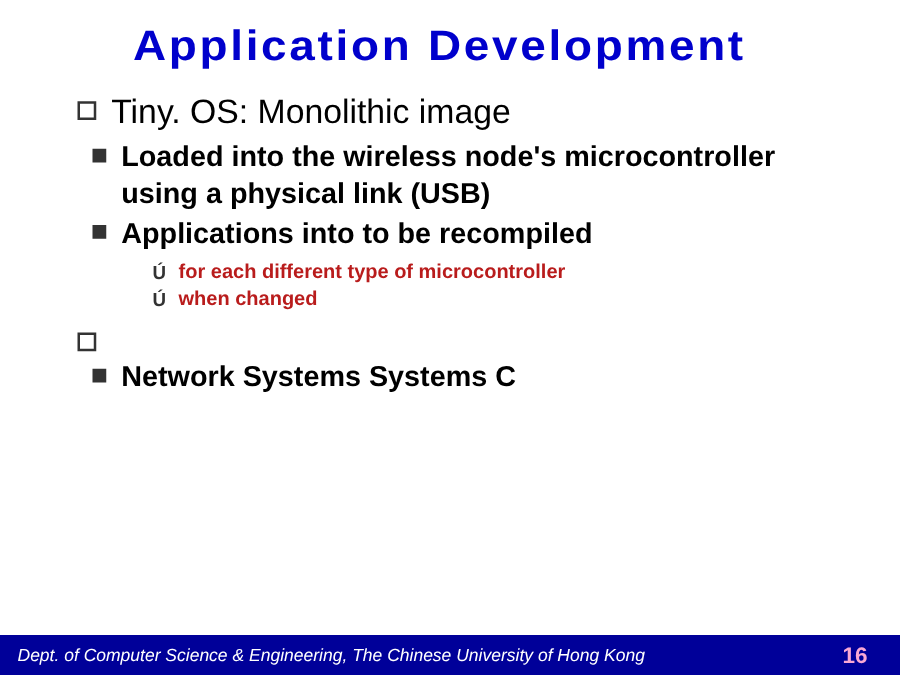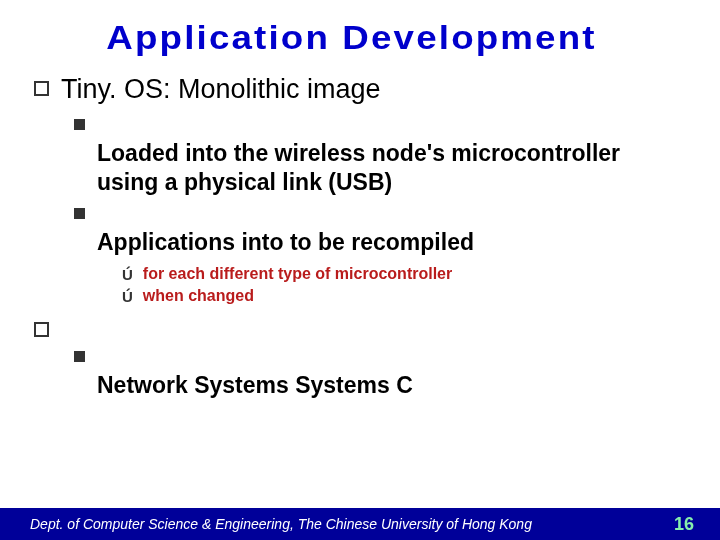--- a/index.html
+++ b/index.html
@@ -26,20 +26,21 @@
     margin-bottom: 16px;
     transform: scaleX(1.08);
   }
   .content {
     padding-left: 6px;
   }
   .lvl1 {
     display: flex;
     align-items: flex-start;
     margin-bottom: 6px;
+    margin-left: 28px;
   }
   .lvl1 .bullet {
     width: 15px; height: 15px;
     border: 2px solid #333333;
     margin-top: 8px;
     margin-right: 12px;
     flex: 0 0 auto;
   }
   .lvl1 .text {
     font-size: 27px;
@@ -59,21 +60,20 @@
     background: #333333;
     margin-top: 8px;
     margin-right: 12px;
     flex: 0 0 auto;
   }
   .lvl2 .text {
     font-size: 23px;
     font-weight: 700;
     color: #000;
     line-height: 1.25;
-    margin-top: 28px;
   }
   .lvl3 {
     display: flex;
     align-items: flex-start;
     margin-left: 88px;
     margin-bottom: 2px;
   }
   .lvl3 .bullet {
     font-size: 15px;
     color: #333333;
@@ -89,31 +89,31 @@
     line-height: 1.25;
   }
   .footer {
     position: absolute;
     left: 0; right: 0; bottom: 0;
     height: 32px;
     background: #000099;
     display: flex;
     align-items: center;
     justify-content: space-between;
-    padding: 0 26px 0 30px;
+    padding: 0 26px 0 14px;
   }
   .footer .dept {
     color: #ffffff;
     font-size: 14px;
     font-style: italic;
     font-weight: 400;
     font-family: "Comic Sans MS", "Arial", sans-serif;
   }
   .footer .pagenum {
-    color: #86efac;
+    color: #f9a8d4;
     font-size: 18px;
     font-weight: 700;
     font-family: "Comic Sans MS", "Arial", sans-serif;
   }
   .spacer-small { height: 4px; }
 </style>
 </head>
 <body>
 
 <div class="slide">

